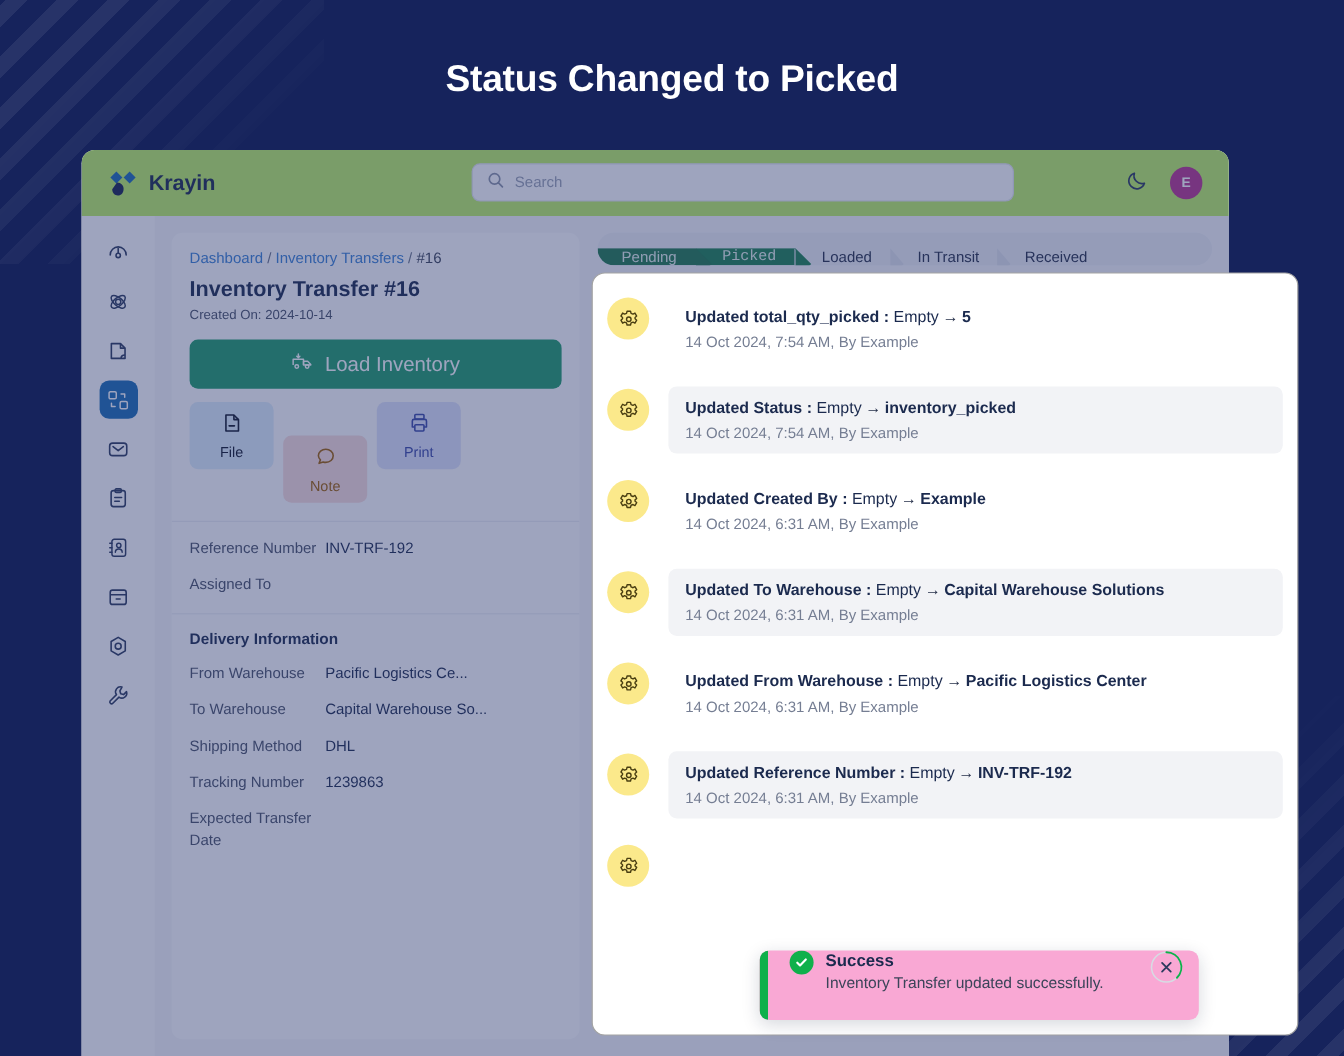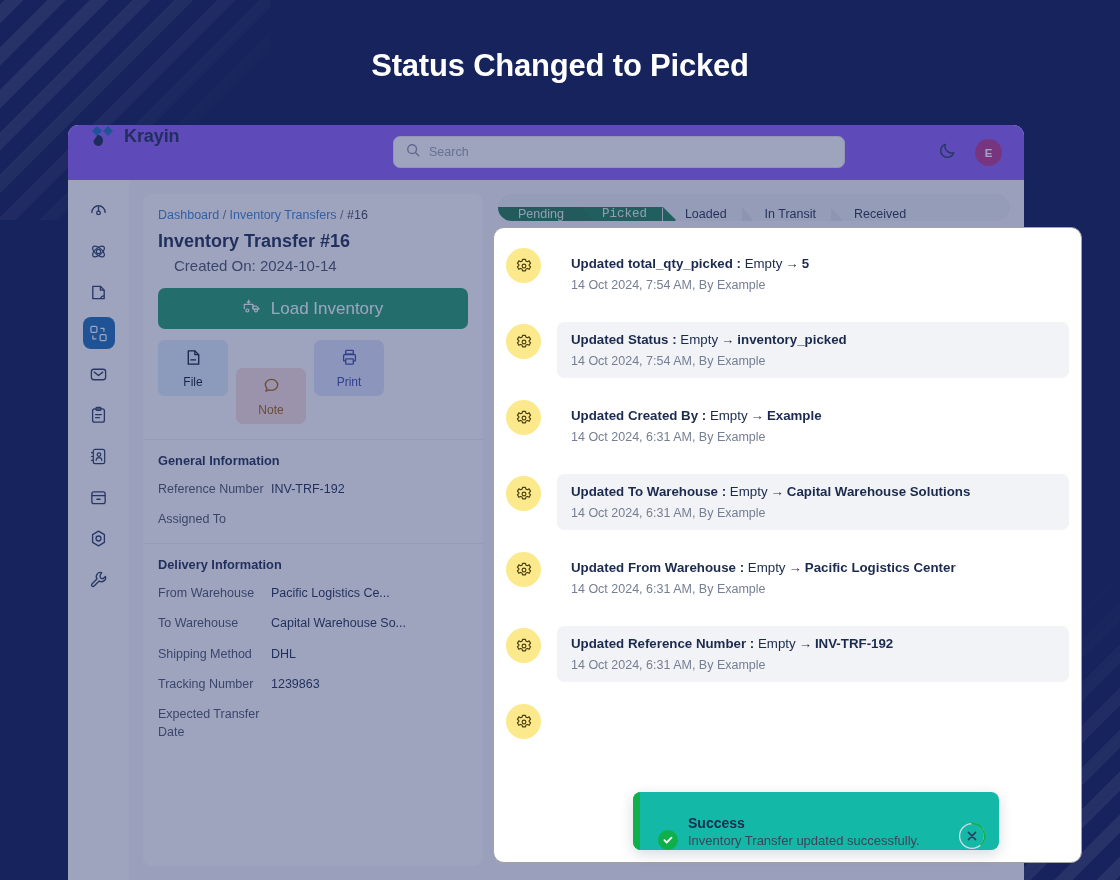--- a/index.html
+++ b/index.html
@@ -59,22 +59,22 @@
     position:absolute; inset:0;
     background:rgba(41,54,110,0.45);
     z-index:40;
     pointer-events:none;
   }
 
   
   .topbar {
     position:relative;
     height:55px;
-    background:#8b5cf6;
-    display:flex; align-items:flex-start;
+    background:#bef264;
+    display:flex; align-items:center;
     padding:0 22px;
     z-index:5;
   }
   .brand { display:flex; align-items:center; gap:9px; width:200px; }
   .brand-logo { width:25px; height:22px; position:relative; }
   .brand-name { font-size:18px; font-weight:600; color:#1b2a4e; letter-spacing:-0.1px; }
 
   .search-box {
     position:absolute; left:325px; top:11px;
     width:452px; height:32px;
@@ -129,21 +129,21 @@
     width:340px; flex-shrink:0;
     background:#ffffff;
     border-radius:9px;
     overflow:hidden;
   }
   .detail-head { padding:14px 15px 15px; }
   .breadcrumb { font-size:12.5px; color:#3b82d6; margin-bottom:9px; }
   .breadcrumb .crumb-last { color:#3c4559; }
   .breadcrumb .sep { color:#6b7489; }
   .detail-title { font-size:18px; font-weight:bold; color:#1b2a4e; margin-bottom:5px; }
-  .detail-sub { font-size:15px; color:#4a5369; margin-bottom:14px;margin-left:16px; }
+  .detail-sub { font-size:11px; color:#4a5369; margin-bottom:14px; }
 
   .btn-load {
     width:100%; height:41px;
     background:#1f9d6b;
     color:#ffffff;
     border-radius:7px;
     display:flex; align-items:center; justify-content:center; gap:9px;
     font-size:17px; font-weight:500;
     margin-bottom:11px;
   }
@@ -231,24 +231,24 @@
   .act-main { font-size:13.3px; font-weight:bold; color:#1b2a4e; margin-bottom:7px; white-space:nowrap; }
   .act-main .arrow { font-weight:normal; color:#26304a; padding:0 3px; }
   .act-main .plain { font-weight:normal; }
   .act-meta { font-size:12.5px; color:#757e93; }
 
   
   .toast {
     position:absolute;
     left:633px; top:792px;
     width:366px; height:58px;
-    background:#14b8a6;
+    background:#f9a8d4;
     border-radius:8px;
     box-shadow:0 4px 14px rgba(20,30,60,0.17);
-    display:flex; align-items:flex-end;
+    display:flex; align-items:flex-start;
     z-index:80;
     overflow:hidden;
   }
   .toast-bar { width:7px; align-self:stretch; background:#0fb04b; flex-shrink:0; }
   .toast-check {
     width:20px; height:20px; border-radius:50%;
     background:#0fb04b; flex-shrink:0;
     display:flex; align-items:center; justify-content:center;
     margin:0 10px 0 18px;
   }
@@ -439,21 +439,20 @@
                   <path d="M6 13.5H3.8V8.2c0-.8.6-1.4 1.4-1.4h9.6c.8 0 1.4.6 1.4 1.4v5.3H14" stroke-linejoin="round"></path>
                   <rect x="6" y="11.5" width="8" height="5.5" rx="0.8"></rect>
                 </svg>
               </span>
               <span>Print</span>
             </div>
           </div>
         </div>
 
         <div class="sec">
-          <div class="sec-title">General Information</div>
           <div class="kv">
             <span class="k">Reference Number</span>
             <span class="v">INV-TRF-192</span>
           </div>
           <div class="kv">
             <span class="k">Assigned To</span>
             <span class="v"></span>
           </div>
         </div>
 

